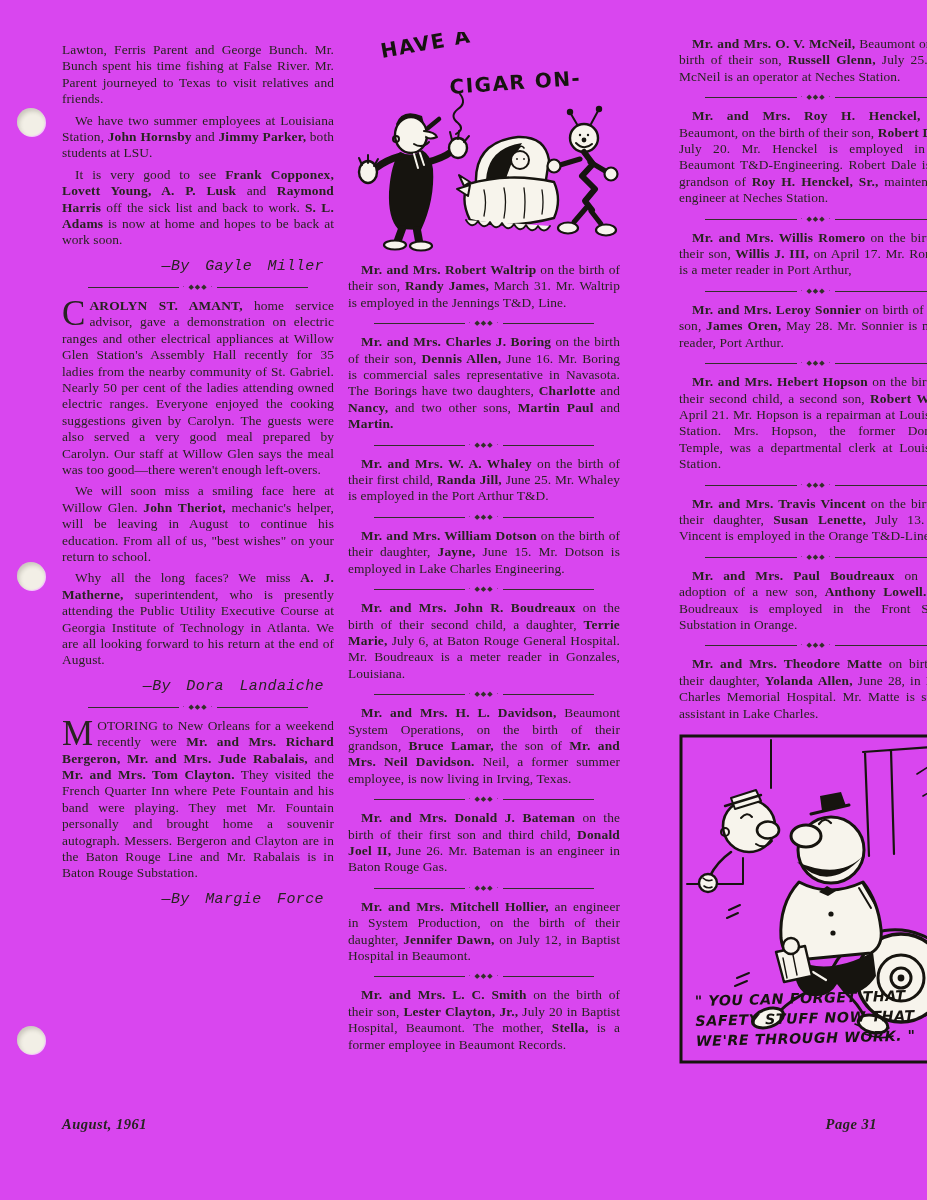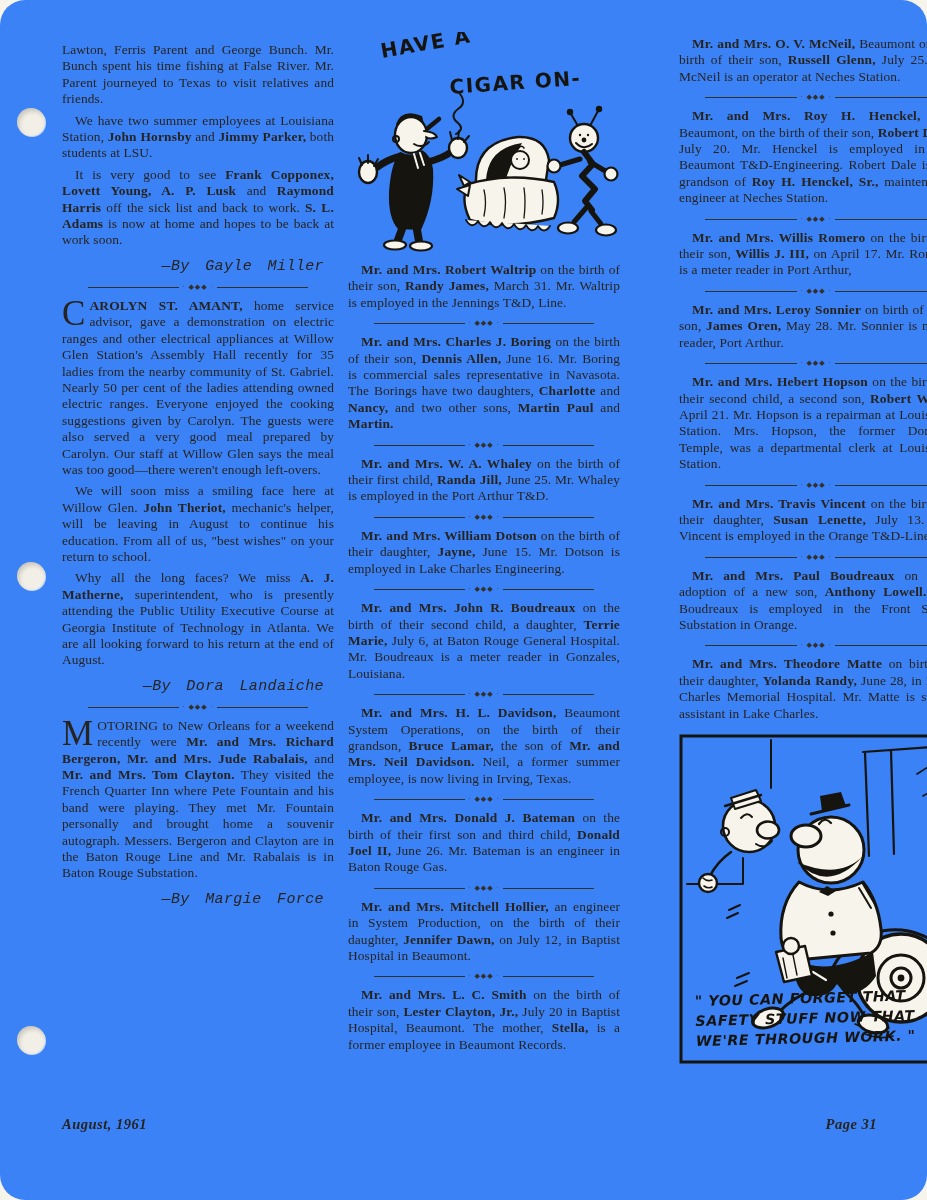--- a/index.html
+++ b/index.html
@@ -1,17 +1,17 @@
 <!DOCTYPE html>
 <html><head>
 <meta charset="utf-8">
 <style>
   html,body{margin:0;padding:0;background:#f7f4ec;}
-  .page{position:relative;width:927px;height:1200px;background:#3b82f6;overflow:hidden;
-        font-family:"Liberation Serif",serif;color:#272420;border-radius:25px;}
+  .page{position:relative;width:927px;height:1200px;background:#d946ef;overflow:hidden;
+        font-family:"Liberation Serif",serif;color:#272420;}
   
   .hole{position:absolute;left:17px;width:28px;height:28px;border-radius:50%;
         background:#f2efe6;box-shadow:inset 2px 3px 4px rgba(60,55,40,.22), 1px 1px 0 rgba(255,255,255,.7);}
   
   .col{position:absolute;width:272px;}
   .col-left{left:62px;top:42px;}
   .col-mid{left:348px;top:32px;}
   .col-right{left:633px;top:36px;width:274px;margin-left:46px;}
   .para{margin:5px 0 0;font-size:13.4px;line-height:16.4px;text-align:justify;
         letter-spacing:.1px;}
@@ -184,21 +184,21 @@
         <span class="sep-orn">· ◆◆◆ ·</span>
       </div>
       <p class="para indent"><b>Mr. and Mrs. Travis Vincent</b> on the birth of their daughter, <b>Susan Lenette,</b> July 13. Mr. Vincent is employed in the Orange T&amp;D-Line.</p>
       <div class="sep">
         <span class="sep-orn">· ◆◆◆ ·</span>
       </div>
       <p class="para indent"><b>Mr. and Mrs. Paul Boudreaux</b> on their adoption of a new son, <b>Anthony Lowell.</b> Mr. Boudreaux is employed in the Front Street Substation in Orange.</p>
       <div class="sep">
         <span class="sep-orn">· ◆◆◆ ·</span>
       </div>
-      <p class="para indent"><b>Mr. and Mrs. Theodore Matte</b> on birth of their daughter, <b>Yolanda Randy,</b> June 28, in Lake Charles Memorial Hospital. Mr. Matte is stores assistant in Lake Charles.</p>
+      <p class="para indent"><b>Mr. and Mrs. Theodore Matte</b> on birth of their daughter, <b>Yolanda Allen,</b> June 28, in Lake Charles Memorial Hospital. Mr. Matte is stores assistant in Lake Charles.</p>
       <div class="cartoon" style="margin-top:12px">
     <svg width="274" height="330" viewBox="0 0 274 330">
       <rect x="2" y="2" width="270" height="326" fill="none" stroke="#16140f" stroke-width="3"></rect>
       <g fill="none" stroke="#16140f" stroke-linecap="round" stroke-linejoin="round">
 
         <g>
           <path d="M92,6 L92,54" stroke-width="2"></path>
           <path d="M8,150 L64,150 M64,150 L64,124" stroke-width="2"></path>
           <path d="M184,18 L268,12 M186,18 L190,122 M212,16 L215,120" stroke-width="2.2"></path>
           <path d="M238,40 l22,-14 M244,62 l20,-12" stroke-width="1.6"></path>

